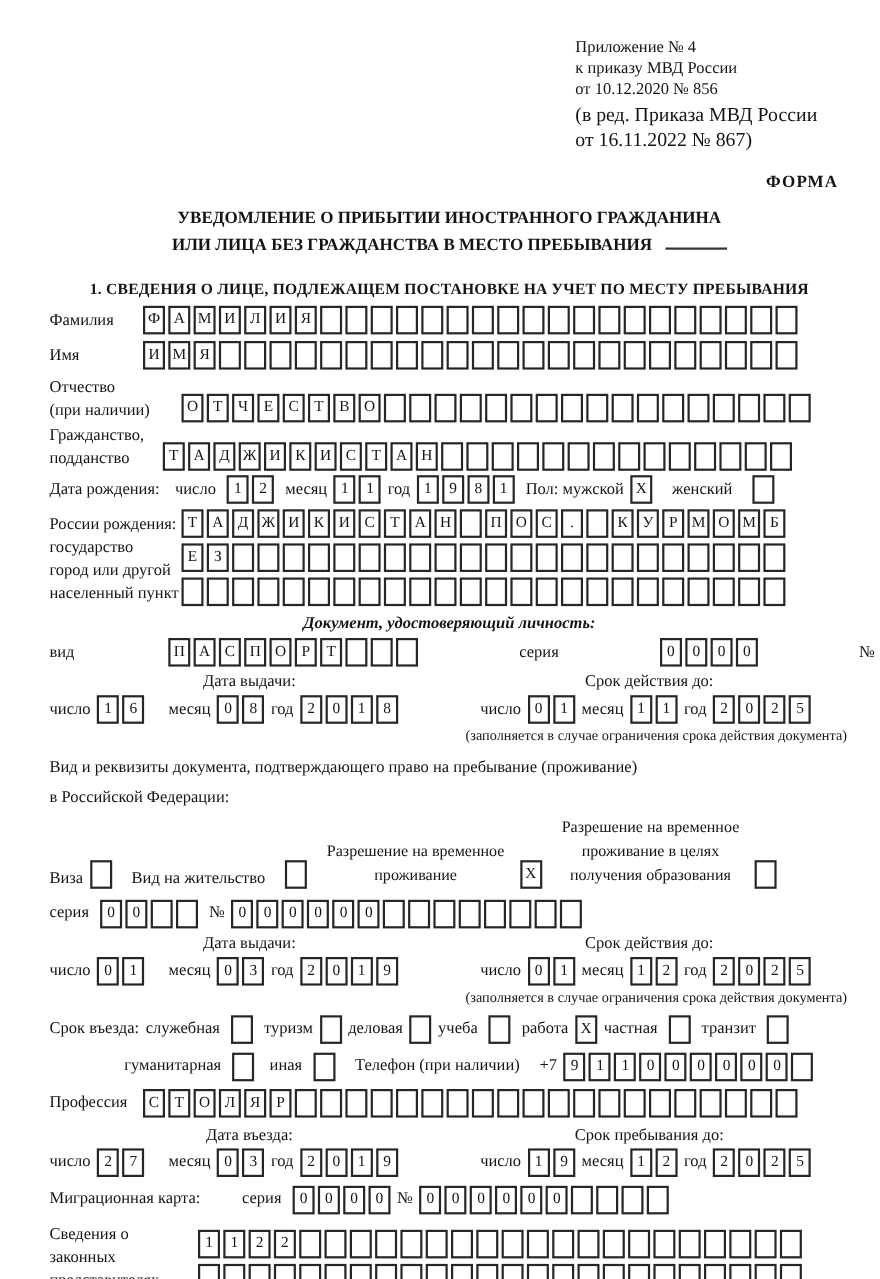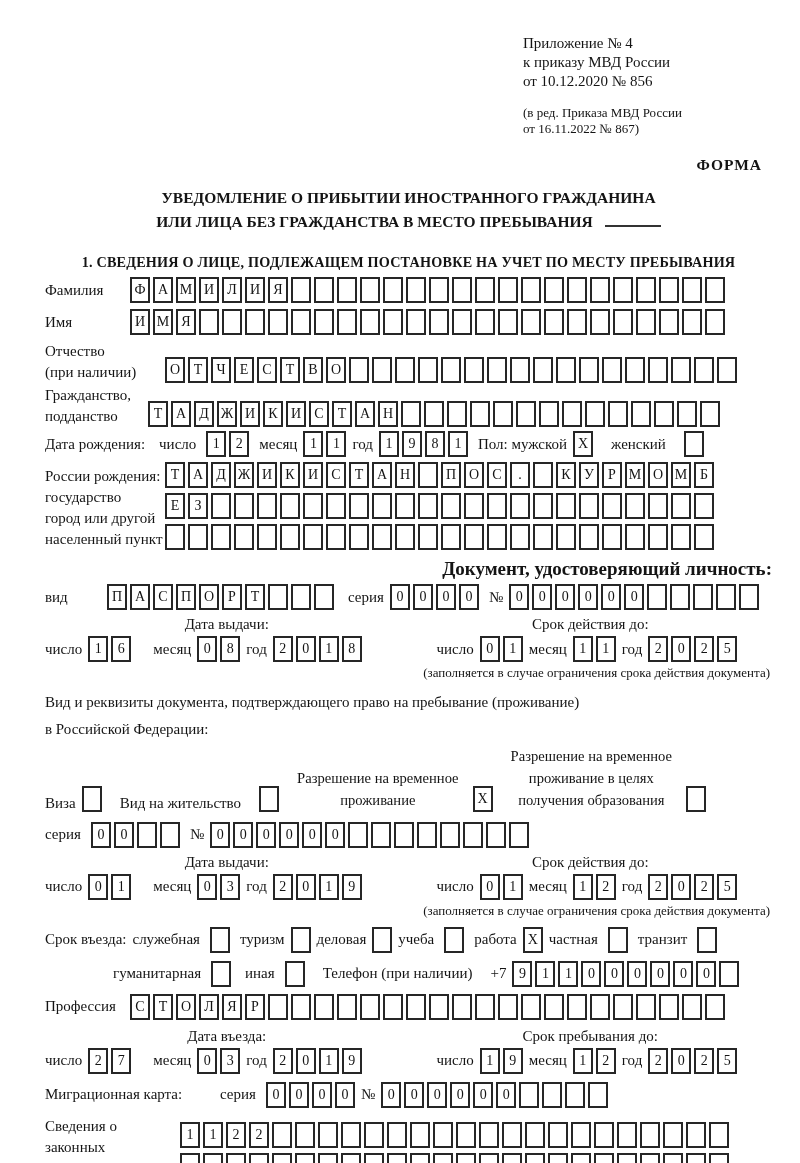--- a/index.html
+++ b/index.html
@@ -3,39 +3,39 @@
 <meta charset="utf-8">
 <style>
   html,body{margin:0;padding:0;background:#888;}
   .page{
     width:800px;height:1163px;background:#fff;box-sizing:border-box;
     padding:34px 28px 8px 45px;color:#141414;
     font-family:"Liberation Serif","DejaVu Serif",serif;
     position:relative;overflow:hidden;
   }
   .hdr{margin-left:478px;font-size:15px;line-height:1.28;}
-  .hdr-sub{font-size:13px;line-height:1.3;margin-top:13px;}
+  .hdr-sub{font-size:18px;line-height:1.3;margin-top:1px;}
   .forma{text-align:right;padding-right:10px;font-weight:bold;font-size:15.5px;margin-top:18px;letter-spacing:1px;}
   .title{text-align:center;font-weight:bold;font-size:15.5px;line-height:1.55;margin-top:12px;}
   .uslot{display:inline-block;width:56px;border-bottom:2px solid #333;height:14px;margin-left:12px;}
   .sec{text-align:center;font-weight:bold;font-size:14.2px;margin-top:20px;letter-spacing:.2px;}
   .lbl{font-size:15px;white-space:nowrap;}
   .cells{display:inline-flex;gap:3px;}
   .cell{
     box-sizing:border-box;flex:0 0 20px;width:20px;height:26px;border:2px solid #262626;
     display:inline-flex;align-items:center;justify-content:center;
     font-size:14px;line-height:1;background:#fff;
   }
   .frow{display:flex;align-items:center;margin-top:6px;}
   .frow-top{display:flex;align-items:flex-end;margin-top:6px;}
   .lblcol{flex:0 0 auto;}
   .w85{flex:0 0 85px;}  .w103{flex:0 0 103px;}  .w120{flex:0 0 120px;}  .w135{flex:0 0 135px;}
   .sublbl{font-size:15px;line-height:21px;white-space:nowrap;}
   .rows-v{display:flex;flex-direction:column;gap:5px;}
-  .dochead{text-align:right;font-weight:bold;font-size:19px;margin-top:8px;}
+  .dochead{text-align:center;font-weight:bold;font-size:15px;margin-top:8px;font-style:italic;}
   .daterow{display:flex;margin-top:6px;}
   .dategrp{flex:0 0 50%;box-sizing:border-box;}
   .dategrp-h{text-align:center;font-size:15px;margin-bottom:3px;}
   .dateline{display:flex;align-items:center;gap:6px;}
   .note{font-size:13px;text-align:right;margin-top:3px;padding-right:2px;}
   .intro{font-size:15px;line-height:1.75;margin-top:8px;}
   .cbx{display:inline-flex;}
   .mini{font-size:14.6px;text-align:center;line-height:1.5;}
   .gap6{width:6px;} .gap10{width:10px;} .gap14{width:14px;} .gap18{width:18px;}
 </style>
@@ -318,21 +318,21 @@
           <span class="cell"></span>
           <span class="cell"></span>
           <span class="cell"></span>
           <span class="cell"></span>
         </span>
     </span>
   </div>
 
   <div class="dochead">Документ, удостоверяющий личность:</div>
 
-  <div class="frow" style="margin-top:4px;">
+  <div class="frow" style="margin-top:4px;gap:46px;">
     <span class="lbl" style="flex:0 0 62px;">вид</span>
     <span class="cells">
         <span class="cell">П</span>
         <span class="cell">А</span>
         <span class="cell">С</span>
         <span class="cell">П</span>
         <span class="cell">О</span>
         <span class="cell">Р</span>
         <span class="cell">Т</span>
         <span class="cell"></span>

